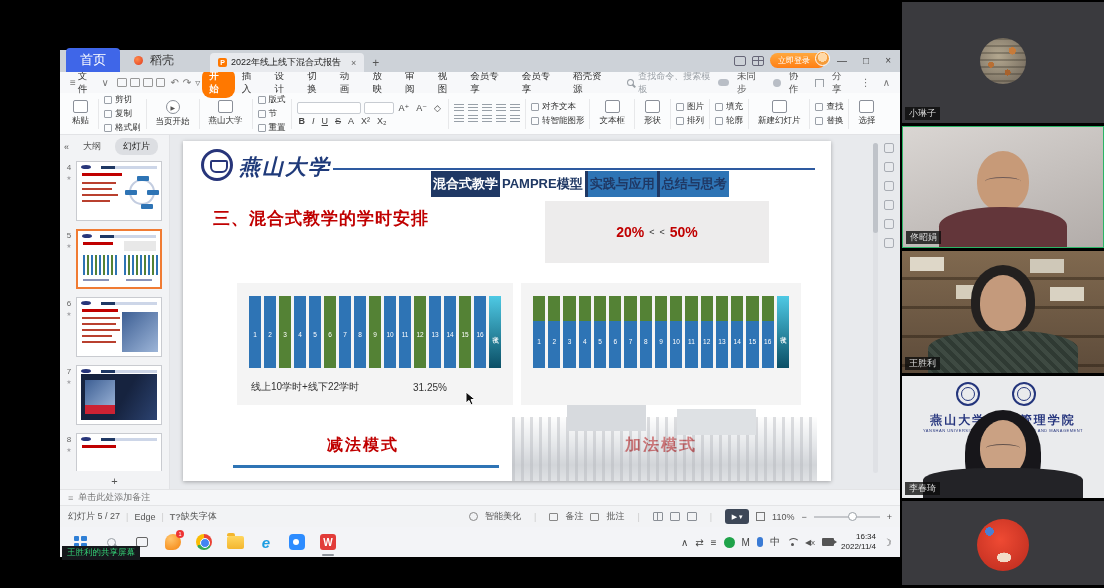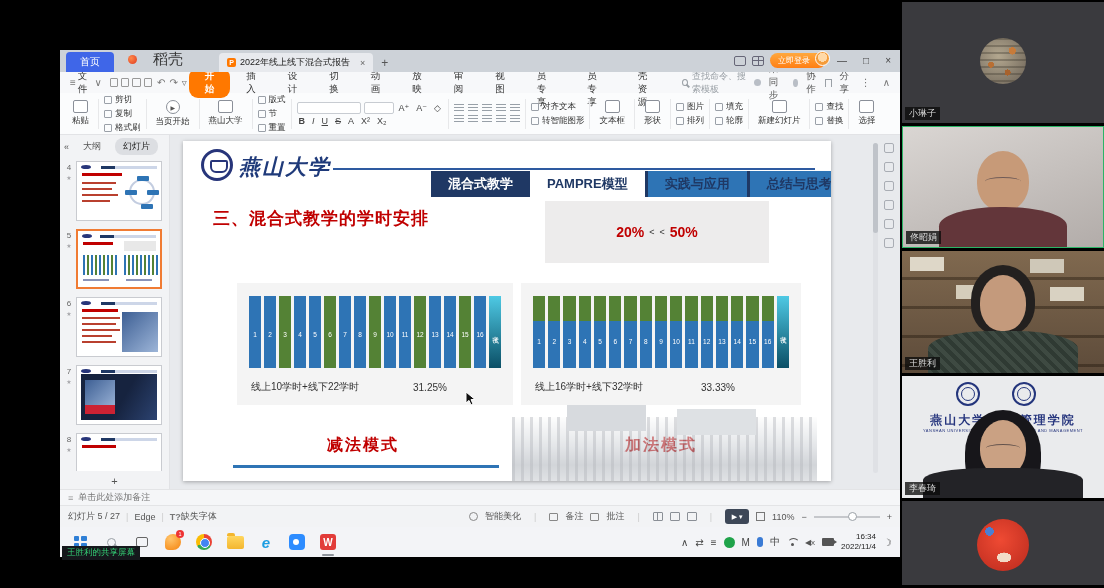--- a/index.html
+++ b/index.html
@@ -4,41 +4,41 @@
 <style>
   * { margin:0; padding:0; box-sizing:border-box; }
   html,body { background:#000; font-family:"Liberation Sans","DejaVu Sans",sans-serif; }
   #screen { position:relative; width:1104px; height:588px; background:#000; overflow:hidden; }
 
   
   #wps { position:absolute; left:60px; top:50px; width:840px; height:477px; background:#fff; }
 
   
   .tabbar { position:relative; height:22px; background:#cdd2d8; display:flex; align-items:flex-end; padding-left:6px; }
-  .tab-home { background:#3f66e8; color:#fff; font-size:10px; padding:3px 14px; border-radius:4px 4px 0 0; margin-right:4px; }
-  .tab-docer { display:flex; align-items:center; gap:16px; font-size:15px; color:#333; padding:3px 10px; }
+  .tab-home { background:#3f66e8; color:#fff; font-size:13px; padding:3px 14px; border-radius:4px 4px 0 0; margin-right:4px; }
+  .tab-docer { display:flex; align-items:center; gap:7px; font-size:12px; color:#333; padding:3px 10px; }
   .docer-ic { width:9px; height:9px; border-radius:50%; background:radial-gradient(circle at 35% 35%,#ff8a4b,#e03a1f); }
   .tab-doc { display:flex; align-items:center; gap:4px; background:#e8eaee; font-size:9px; color:#222; padding:3px 8px; border-radius:4px 4px 0 0; margin-left:26px; max-width:210px; }
   .pfile-ic { width:9px; height:9px; background:#ff7800; color:#fff; font-size:7px; font-weight:bold; display:flex; align-items:center; justify-content:center; border-radius:2px; }
   .tab-doc .tclose { color:#666; font-size:9px; margin-left:6px; }
   .tab-new { font-size:12px; color:#555; padding:2px 8px; }
   .tabbar-right { position:absolute; right:4px; top:3px; display:flex; align-items:center; gap:6px; }
   .wicon { width:12px; height:10px; border:1px solid #667; border-radius:2px; }
   .wicon.grid { background:linear-gradient(#667,#667) 50% 0/1px 100% no-repeat, linear-gradient(#667,#667) 0 50%/100% 1px no-repeat; }
   .login-pill { background:linear-gradient(#ffa83e,#ff7f14); color:#fff; font-size:8px; padding:2px 16px 2px 8px; border-radius:9px; position:relative; }
   .login-pill .av { position:absolute; right:-4px; top:-2px; width:15px; height:15px; border-radius:50%; background:radial-gradient(circle at 50% 40%,#ffd9a8 45%,#f49b3a 46%); border:1px solid #fff; }
   .winctl { font-size:10px; color:#444; padding:0 5px; }
 
   
   .menubar { height:21px; background:#f7f8fa; display:flex; align-items:center; font-size:9.5px; color:#333; padding:0 8px; }
   .mb-file { display:flex; align-items:center; gap:3px; margin-right:6px; }
   .mb-ic { width:10px; height:9px; border:1px solid #999; border-radius:1px; margin-right:3px; }
   .mb-glyph { color:#777; font-size:10px; margin:0 2px; }
   #menu-items { display:flex; align-items:center; }
-  .menu-item { padding:2px 16px; cursor:default; }
+  .menu-item { padding:2px 7px; cursor:default; }
   .menu-item.active { background:#ff7800; color:#fff; border-radius:9px; font-weight:bold; }
   .cmd-search { display:flex; align-items:center; gap:4px; color:#9aa0a6; margin-left:10px; font-size:9px; }
   .mag { position:relative; width:7px; height:7px; border:1.5px solid #9aa0a6; border-radius:50%; }
   .mag::after { content:""; position:absolute; width:4px; height:1.5px; background:#9aa0a6; right:-3px; bottom:-1px; transform:rotate(45deg); }
   .menubar-right { margin-left:auto; display:flex; align-items:center; gap:8px; color:#555; }
   .cloud-ic { width:11px; height:7px; background:#b9bec6; border-radius:6px; }
   .person-ic { width:8px; height:8px; border-radius:50%; background:#b9bec6; }
   .share-ic { width:9px; height:8px; border:1px solid #9aa0a6; border-bottom:none; position:relative; }
 
   
@@ -95,21 +95,21 @@
   .right-rail { position:absolute; right:3px; top:8px; width:16px; display:flex; flex-direction:column; gap:9px; align-items:center; }
   .rail-ic { width:10px; height:10px; border:1px solid #a9adb4; border-radius:2px; }
   .vscroll { position:absolute; right:22px; top:8px; width:5px; height:330px; background:#dfe1e5; border-radius:3px; }
   .vscroll i { display:block; width:5px; height:90px; background:#bfc3c9; border-radius:3px; }
 
   .logo-ring { position:absolute; left:18px; top:8px; width:32px; height:32px; border:3px solid #27357a; border-radius:50%; background:#fff; }
   .logo-ring::after { content:""; position:absolute; left:6px; top:8px; width:14px; height:9px; border:2px solid #27357a; border-radius:2px 2px 6px 6px; }
   .univ-name { position:absolute; left:56px; top:12px; font-family:"DejaVu Serif","Liberation Serif",serif; font-style:italic; font-weight:bold; font-size:21px; color:#1f3a7a; letter-spacing:2px; }
   .hdr-line { position:absolute; left:150px; right:16px; top:27px; height:2px; background:#2e5aa0; }
   .slide-tabs { position:absolute; left:248px; top:30px; display:flex; align-items:stretch; }
-  .s-tab { font-size:13px; font-weight:bold; color:#1f3864; padding:4px 17px; white-space:nowrap; background:#fff; }
+  .s-tab { font-size:13px; font-weight:bold; color:#1f3864; padding:4px 2px; white-space:nowrap; background:#fff; }
   .s-tab.active { background:#1f3864; color:#fff; }
   .s-tab.bar { border-left:3px solid #1f3864; }
   .slide-title { position:absolute; left:30px; top:66px; font-size:17px; font-weight:bold; color:#c00000; letter-spacing:1px; }
 
   .formula { position:absolute; left:362px; top:60px; width:224px; height:62px; background:#edecec; display:flex; align-items:center; justify-content:center; gap:5px; }
   .f-pct { color:#c00000; font-weight:bold; font-size:14px; }
   .f-lt { font-size:9px; color:#333; }
   .f-frac { text-align:center; }
   .f-num { font-size:10.5px; font-weight:bold; color:#111; border-bottom:1.5px solid #222; padding:0 4px 2px; }
   .f-den { font-size:7px; font-weight:bold; color:#222; padding-top:2px; }
@@ -699,24 +699,20 @@
                 </div>
                 <div class="bar stacked">
                   <div class="seg-top"></div>
                   <div class="seg-bot"></div>
                   <span class="num">16</span>
                 </div>
                 <div class="bar exam">
                   <span class="vt">考试</span>
                 </div>
               </div>
-            <div class="chart-cap">
-              <span class="cap">线上16学时+线下32学时</span>
-              <span class="pct">33.33%</span>
-            </div>
           </div>
 
           <div class="mode-label" id="mode0">减法模式</div>
           <div class="mode-label" id="mode1">加法模式</div>
           <div class="mode-underline"></div>
           <div class="building"></div>
 
           <svg class="cursor-arrow" width="11" height="15" viewBox="0 0 11 15">
             <path d="M1 1 L1 12 L4 9.4 L6 14 L8 13 L6 8.6 L10 8.4 Z" fill="#111" stroke="#fff" stroke-width="1"></path>
           </svg>

